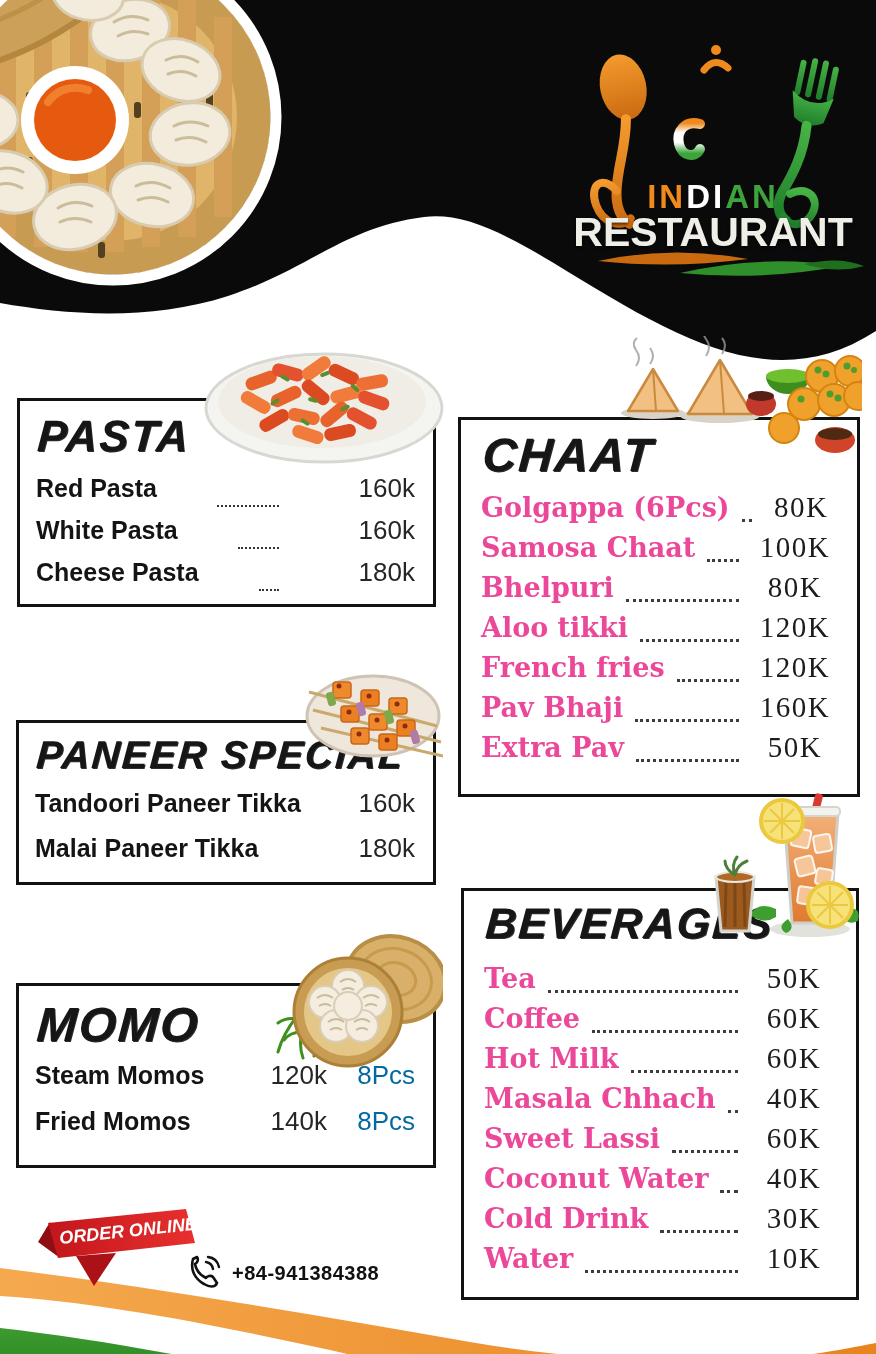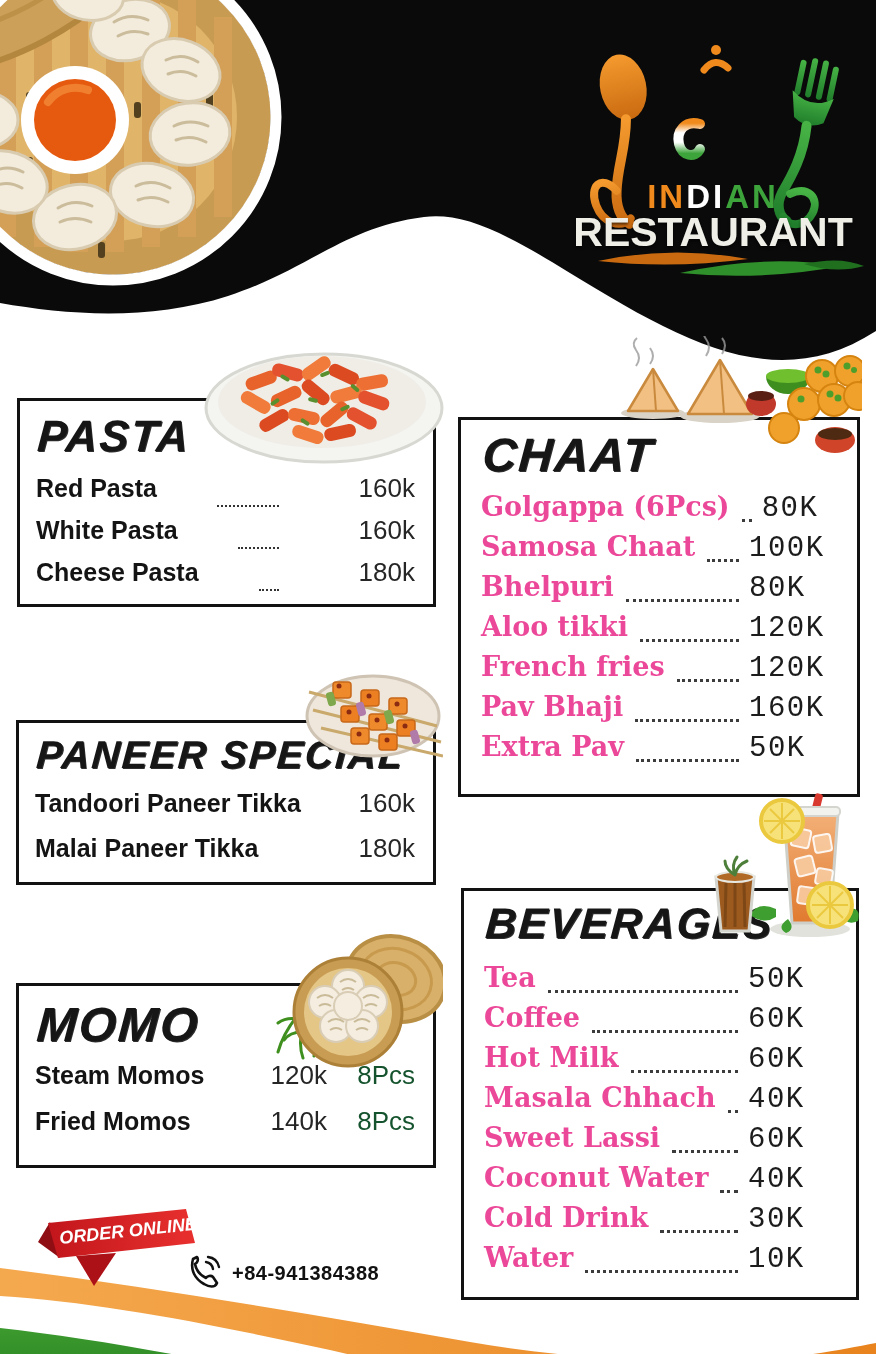--- a/index.html
+++ b/index.html
@@ -31,26 +31,26 @@
   #box-paneer .row{height:45px;}
   #box-momo .row{height:46px;}
   #box-bev .row{height:40px;}
 
   .leader{flex:1 1 auto;align-self:flex-end;border-bottom:3px dotted #3c3c3c;
           margin:0 10px 9px 12px;min-width:10px;}
   .sans .leader{border-bottom:2.5px dotted #333;margin-bottom:8px;}
 
   .sans .iname{font-weight:700;font-size:25px;color:#141414;white-space:nowrap;}
   .sans .iprice{font-size:26px;color:#262626;font-weight:400;width:78px;text-align:right;white-space:nowrap;}
-  .sans .iqty{font-size:26px;color:#14532d;width:88px;text-align:right;white-space:nowrap;}
+  .sans .iqty{font-size:26px;color:#0369a1;width:88px;text-align:right;white-space:nowrap;}
   #box-momo .iprice{width:auto;}
   .serif .iname{font-family:"DejaVu Serif","Liberation Serif",serif;font-weight:700;
                 font-size:27px;color:#ec4899;white-space:nowrap;}
-  .serif .iprice{font-family:Liberation Mono, monospace;font-weight:400;
-                 font-size:29px;color:#1c1c1c;letter-spacing:1.5px;width:92px;text-align:left;white-space:nowrap;}
+  .serif .iprice{font-family:Liberation Serif, serif;font-weight:400;
+                 font-size:29px;color:#1c1c1c;letter-spacing:1.5px;width:92px;text-align:center;white-space:nowrap;}
 
   
   #black-shape{left:0;top:0;z-index:1;}
   #photo{left:-62px;top:-58px;z-index:2;}
   #logo{left:552px;top:28px;width:322px;height:250px;z-index:3;}
   #logo .brand1{position:absolute;top:150px;left:0;width:100%;text-align:center;
                 font-size:33px;font-weight:800;letter-spacing:3px;white-space:nowrap;}
   #logo .brand1 .p1{color:#F08A1C;} #logo .brand1 .p2{color:#FFFFFF;} #logo .brand1 .p3{color:#3DA33B;}
   #logo .brand2{position:absolute;top:181px;left:0;width:100%;text-align:center;
                 font-size:41px;font-weight:800;color:#EFEFE8;letter-spacing:0px;white-space:nowrap;

